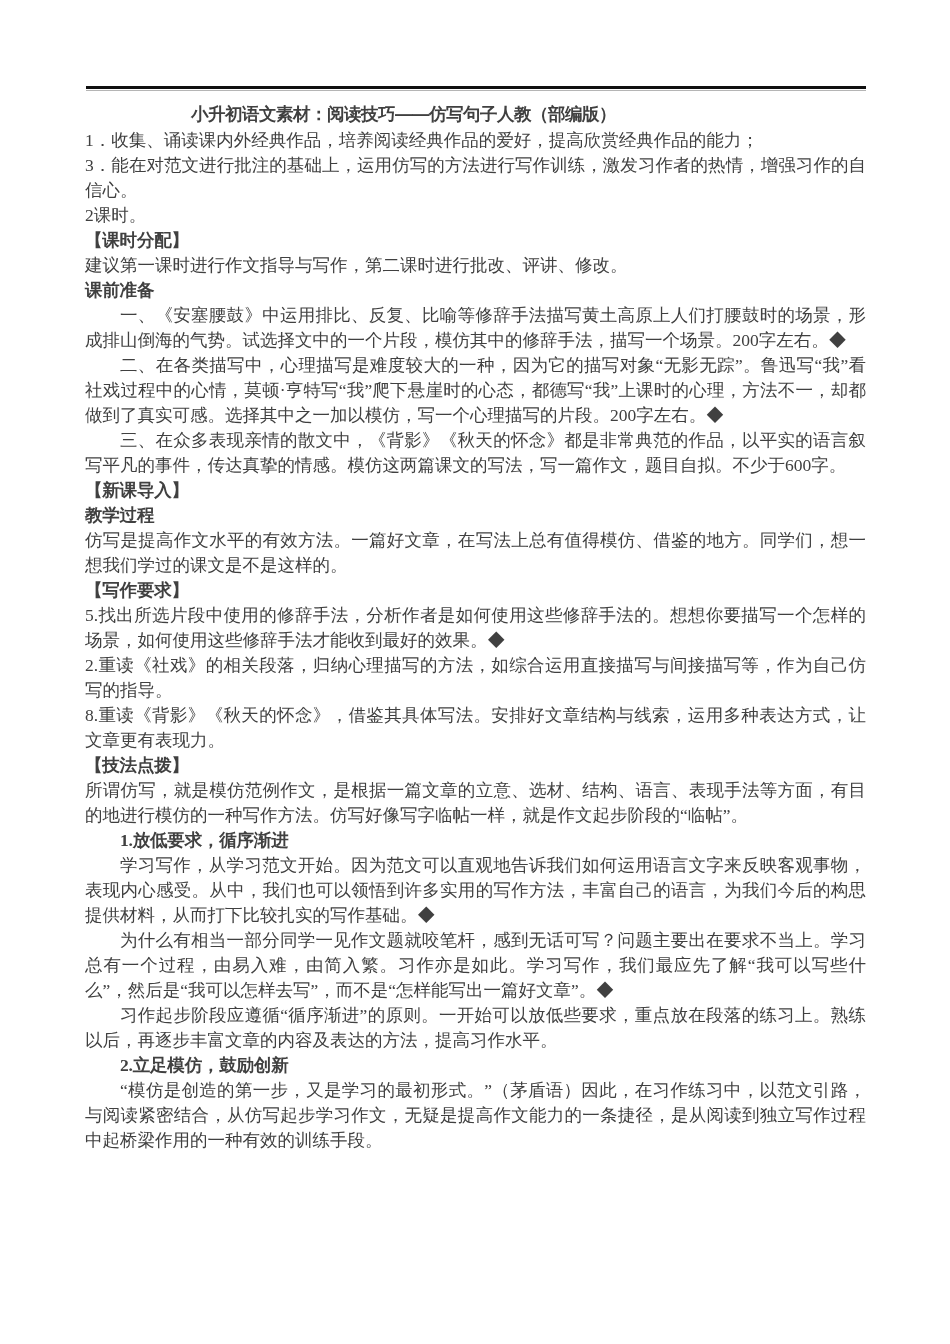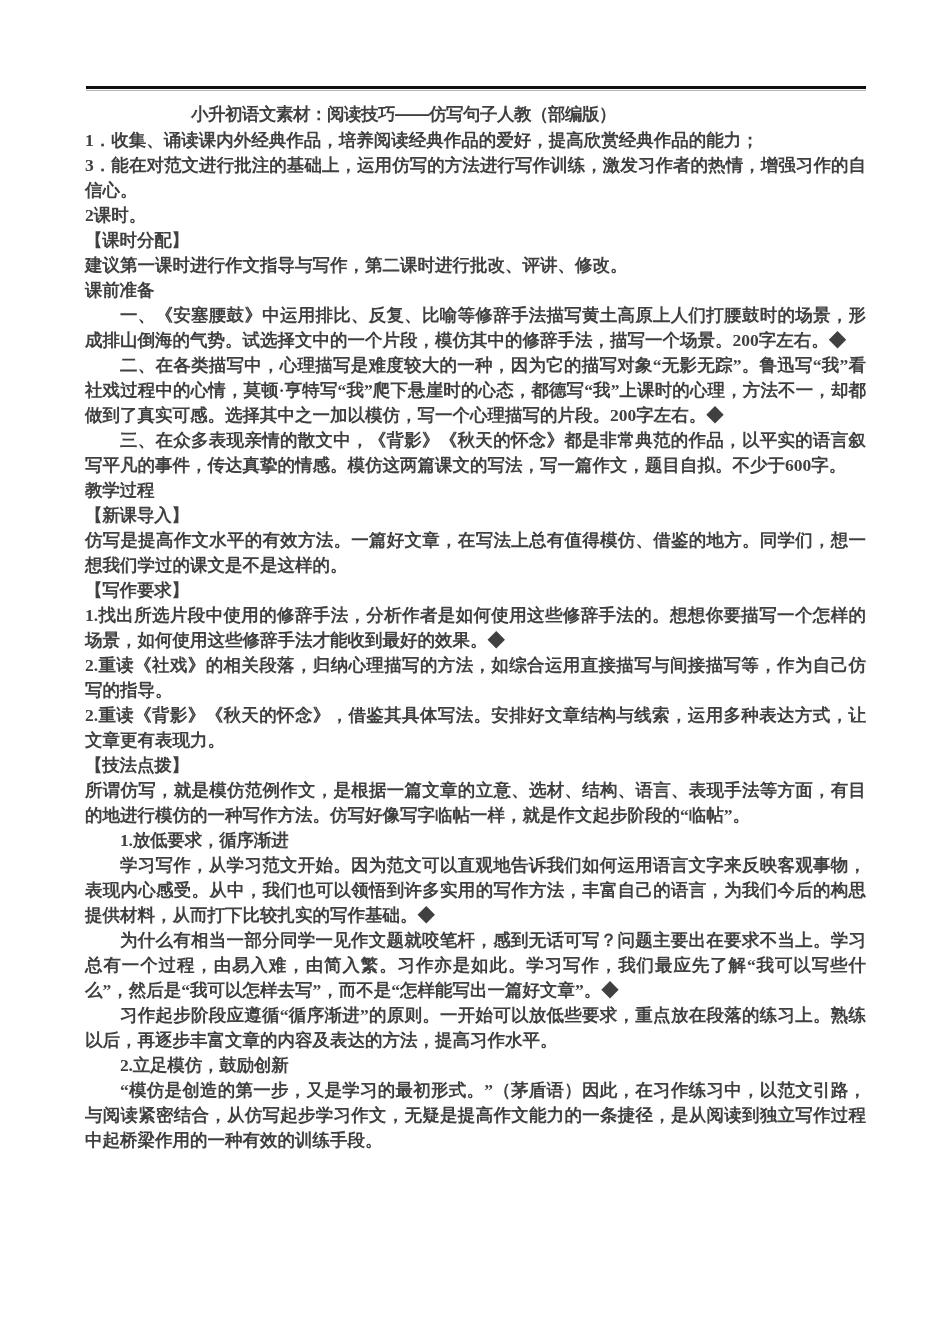--- a/index.html
+++ b/index.html
@@ -48,21 +48,20 @@
     font-size: 17.5px;
     letter-spacing: -0.5px;
     line-height: 26px;
     padding-left: 106px;
     text-align: left;
     white-space: nowrap;
     margin: 0 0 1px 0;
   }
   .para {
     margin: 0;
-    font-weight: bold;
   }
   .indent {
     text-indent: 2em;
   }
   .heading {
     margin: 0;
     font-family: "Liberation Sans", sans-serif;
     font-weight: bold;
     letter-spacing: -0.2px;
   }
@@ -83,27 +82,27 @@
     <p class="doc-title">小升初语文素材：阅读技巧——仿写句子人教（部编版）</p>
     <p class="para">1．收集、诵读课内外经典作品，培养阅读经典作品的爱好，提高欣赏经典作品的能力；</p>
     <p class="para">3．能在对范文进行批注的基础上，运用仿写的方法进行写作训练，激发习作者的热情，增强习作的自信心。</p>
     <p class="para">2课时。</p>
     <p class="heading">【课时分配】</p>
     <p class="para">建议第一课时进行作文指导与写作，第二课时进行批改、评讲、修改。</p>
     <p class="heading">课前准备</p>
     <p class="para indent">一、《安塞腰鼓》中运用排比、反复、比喻等修辞手法描写黄土高原上人们打腰鼓时的场景，形成排山倒海的气势。试选择文中的一个片段，模仿其中的修辞手法，描写一个场景。200字左右。◆</p>
     <p class="para indent">二、在各类描写中，心理描写是难度较大的一种，因为它的描写对象“无影无踪”。鲁迅写“我”看社戏过程中的心情，莫顿·亨特写“我”爬下悬崖时的心态，都德写“我”上课时的心理，方法不一，却都做到了真实可感。选择其中之一加以模仿，写一个心理描写的片段。200字左右。◆</p>
     <p class="para indent">三、在众多表现亲情的散文中，《背影》《秋天的怀念》都是非常典范的作品，以平实的语言叙写平凡的事件，传达真挚的情感。模仿这两篇课文的写法，写一篇作文，题目自拟。不少于600字。</p>
+    <p class="heading">【新课导入】</p>
     <p class="heading">教学过程</p>
-    <p class="heading">【新课导入】</p>
     <p class="para">仿写是提高作文水平的有效方法。一篇好文章，在写法上总有值得模仿、借鉴的地方。同学们，想一想我们学过的课文是不是这样的。</p>
     <p class="heading">【写作要求】</p>
-    <p class="para">1.找出所选片段中使用的修辞手法，分析作者是如何使用这些修辞手法的。想想你要描写一个怎样的场景，如何使用这些修辞手法才能收到最好的效果。◆</p>
+    <p class="para">5.找出所选片段中使用的修辞手法，分析作者是如何使用这些修辞手法的。想想你要描写一个怎样的场景，如何使用这些修辞手法才能收到最好的效果。◆</p>
     <p class="para">2.重读《社戏》的相关段落，归纳心理描写的方法，如综合运用直接描写与间接描写等，作为自己仿写的指导。</p>
-    <p class="para">2.重读《背影》《秋天的怀念》，借鉴其具体写法。安排好文章结构与线索，运用多种表达方式，让文章更有表现力。</p>
+    <p class="para">8.重读《背影》《秋天的怀念》，借鉴其具体写法。安排好文章结构与线索，运用多种表达方式，让文章更有表现力。</p>
     <p class="heading">【技法点拨】</p>
     <p class="para">所谓仿写，就是模仿范例作文，是根据一篇文章的立意、选材、结构、语言、表现手法等方面，有目的地进行模仿的一种写作方法。仿写好像写字临帖一样，就是作文起步阶段的“临帖”。</p>
     <p class="sub-heading">1.放低要求，循序渐进</p>
     <p class="para indent">学习写作，从学习范文开始。因为范文可以直观地告诉我们如何运用语言文字来反映客观事物，表现内心感受。从中，我们也可以领悟到许多实用的写作方法，丰富自己的语言，为我们今后的构思提供材料，从而打下比较扎实的写作基础。◆</p>
     <p class="para indent">为什么有相当一部分同学一见作文题就咬笔杆，感到无话可写？问题主要出在要求不当上。学习总有一个过程，由易入难，由简入繁。习作亦是如此。学习写作，我们最应先了解“我可以写些什么”，然后是“我可以怎样去写”，而不是“怎样能写出一篇好文章”。◆</p>
     <p class="para indent">习作起步阶段应遵循“循序渐进”的原则。一开始可以放低些要求，重点放在段落的练习上。熟练以后，再逐步丰富文章的内容及表达的方法，提高习作水平。</p>
     <p class="sub-heading">2.立足模仿，鼓励创新</p>
     <p class="para indent">“模仿是创造的第一步，又是学习的最初形式。”（茅盾语）因此，在习作练习中，以范文引路，与阅读紧密结合，从仿写起步学习作文，无疑是提高作文能力的一条捷径，是从阅读到独立写作过程中起桥梁作用的一种有效的训练手段。</p>
   </div>
 </div>

